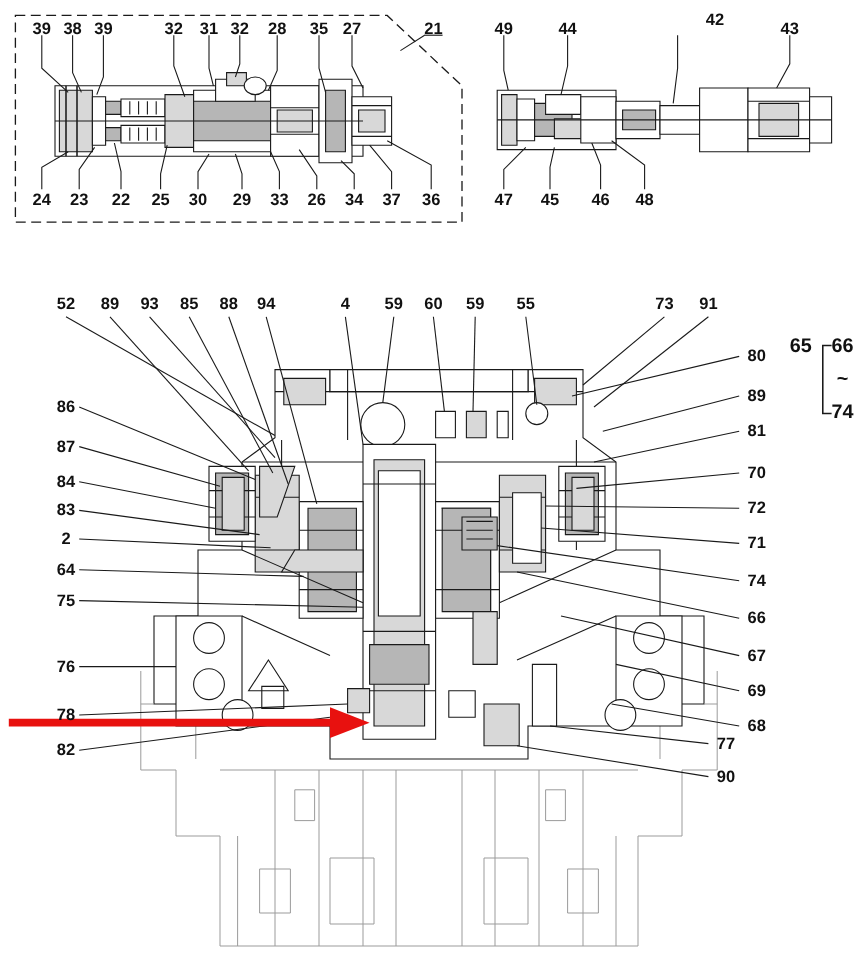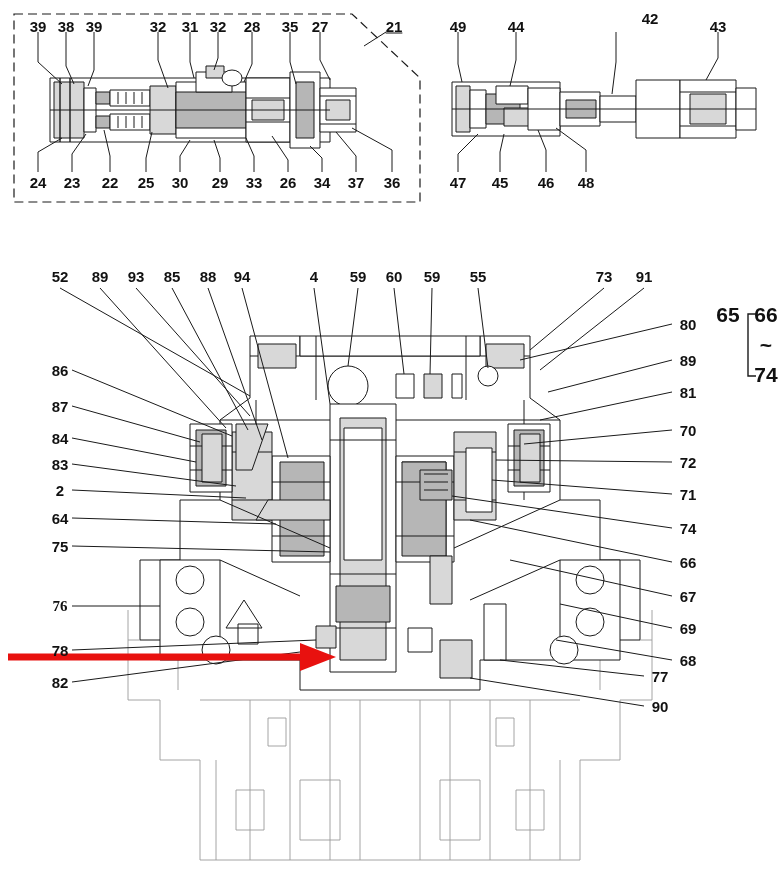--- a/index.html
+++ b/index.html
@@ -28,21 +28,21 @@
     color: #111111;
     letter-spacing: 0px;
     white-space: nowrap;
     transform: translate(-50%, -50%);
     line-height: 1;
     user-select: none;
   }
   .bracket-label {
     position: absolute;
     font-family: "Liberation Sans", sans-serif;
-    font-size: 21px;
+    font-size: 18px;
     font-weight: bold;
     color: #111111;
     transform: translate(-50%, -50%);
     line-height: 1;
   }
   svg.overlay {
     position: absolute;
     left: 0; top: 0;
     width: 783px;
     height: 870px;
@@ -332,21 +332,21 @@
   <div class="num" style="left:604px; top:276px;">73</div>
   <div class="num" style="left:644px; top:276px;">91</div>
 
   <div class="num" style="left:60px; top:370px;">86</div>
   <div class="num" style="left:60px; top:406px;">87</div>
   <div class="num" style="left:60px; top:438px;">84</div>
   <div class="num" style="left:60px; top:464px;">83</div>
   <div class="num" style="left:60px; top:490px;">2</div>
   <div class="num" style="left:60px; top:518px;">64</div>
   <div class="num" style="left:60px; top:546px;">75</div>
-  <div class="num" style="left:60px; top:606px;font-family:Liberation Serif, serif;">76</div>
+  <div class="num" style="left:60px; top:606px;">76</div>
   <div class="num" style="left:60px; top:650px;">78</div>
   <div class="num" style="left:60px; top:682px;">82</div>
 
   <div class="num" style="left:688px; top:324px;">80</div>
   <div class="num" style="left:688px; top:360px;">89</div>
   <div class="num" style="left:688px; top:392px;">81</div>
   <div class="num" style="left:688px; top:430px;">70</div>
   <div class="num" style="left:688px; top:462px;">72</div>
   <div class="num" style="left:688px; top:494px;">71</div>
   <div class="num" style="left:688px; top:528px;">74</div>

